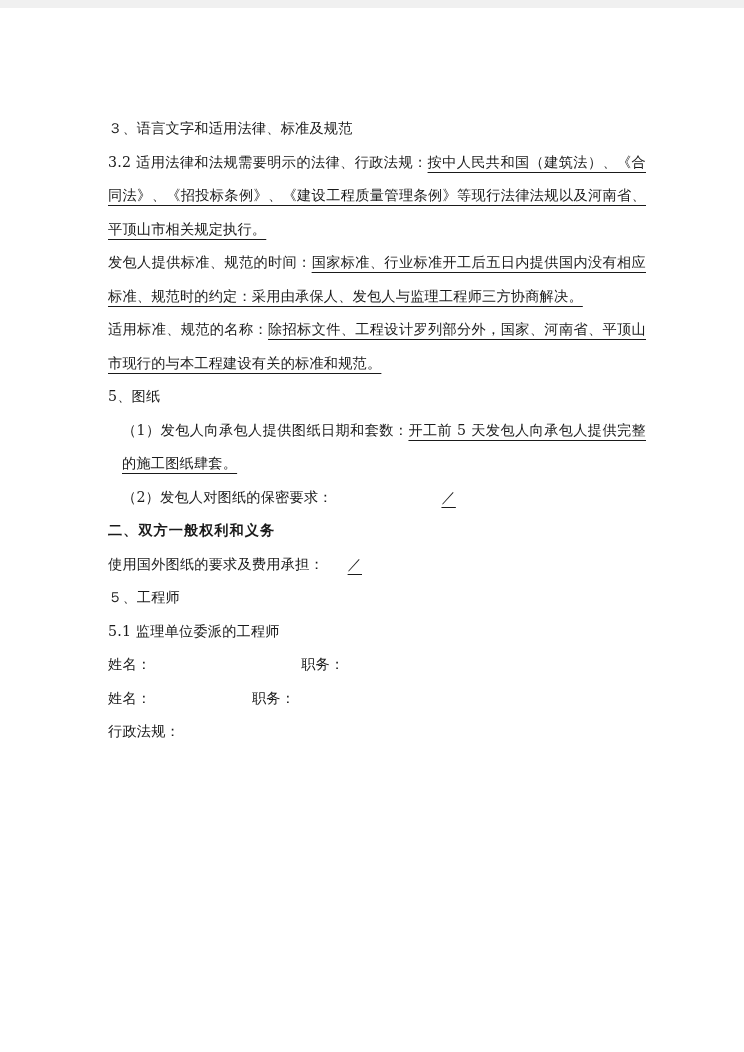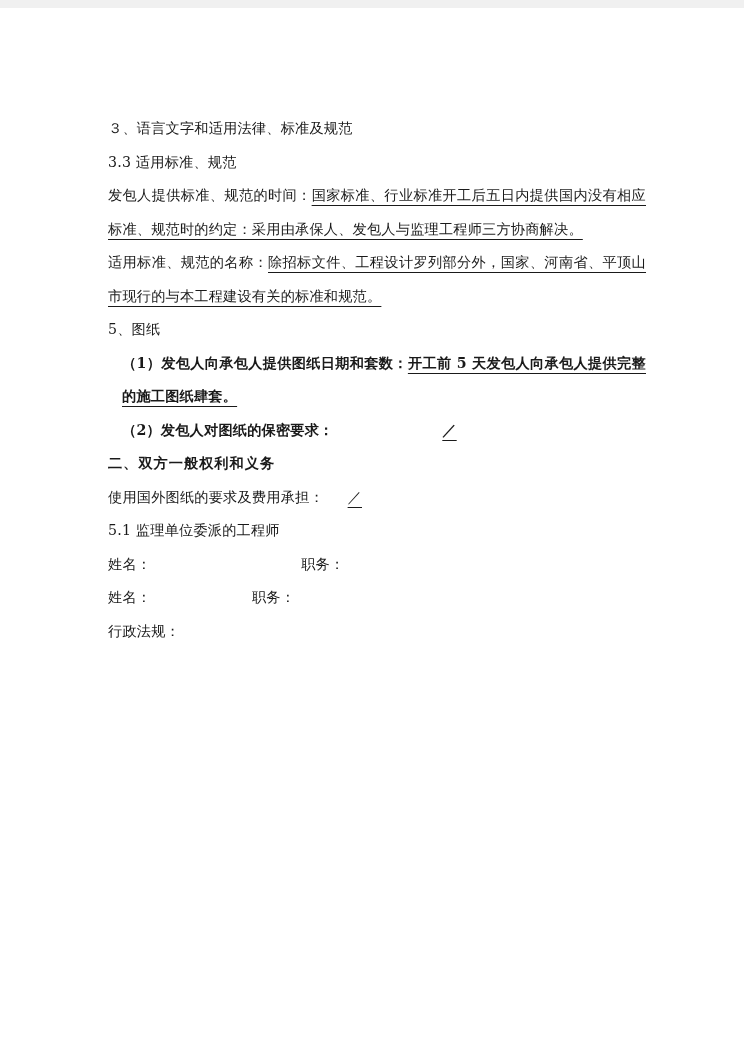--- a/index.html
+++ b/index.html
@@ -24,21 +24,20 @@
     line-height: 2.36;
     letter-spacing: 0.2px;
   }
   .p {
     margin: 0;
     text-align: justify;
     white-space: normal;
   }
   .ind1 {
     padding-left: 14px;
-    font-weight: bold;
   }
   .u {
     text-decoration: underline;
     text-underline-offset: 5px;
     text-decoration-thickness: 1px;
   }
   .blank {
     display: inline-block;
     text-decoration: underline;
     text-underline-offset: 5px;
@@ -65,24 +64,24 @@
 <body>
 
 <div class="page">
   <div class="doc">
 
     <p class="p">
       <span>３、语言文字和适用法律、标准及规范</span>
     </p>
 
 
+    <p class="p">
+      <span>3.2 适用法律和法规需要明示的法律、行政法规：</span><span class="u">按中人民共和国（建筑法）、《合同法》、《招投标条例》、《建设工程质量管理条例》等现行法律法规以及河南省、平顶山市相关规定执行。</span>
+    </p>
 
-    <p class="p">
-      <span>3.3 适用标准、规范</span>
-    </p>
 
     <p class="p">
       <span>发包人提供标准、规范的时间：</span><span class="u">国家标准、行业标准开工后五日内提供国内没有相应标准、规范时的约定：采用由承保人、发包人与监理工程师三方协商解决。</span>
     </p>
 
     <p class="p">
       <span>适用标准、规范的名称：</span><span class="u">除招标文件、工程设计罗列部分外，国家、河南省、平顶山市现行的与本工程建设有关的标准和规范。</span>
     </p>
 
     <p class="p">
@@ -98,20 +97,23 @@
     </p>
 
     <p class="p heading-bold">
       <span>二、双方一般权利和义务</span>
     </p>
 
     <p class="p">
       <span>使用国外图纸的要求及费用承担：</span><span class="blank blank-sm slash">／</span>
     </p>
 
+    <p class="p">
+      <span>５、工程师</span>
+    </p>
 
     <p class="p">
       <span>5.1 监理单位委派的工程师</span>
     </p>
 
     <p class="p sig-line">
       <span>姓名：</span><span class="blank blank-xl"></span><span>职务：</span><span class="blank blank-md"></span>
     </p>
 
     <p class="p sig-line">

